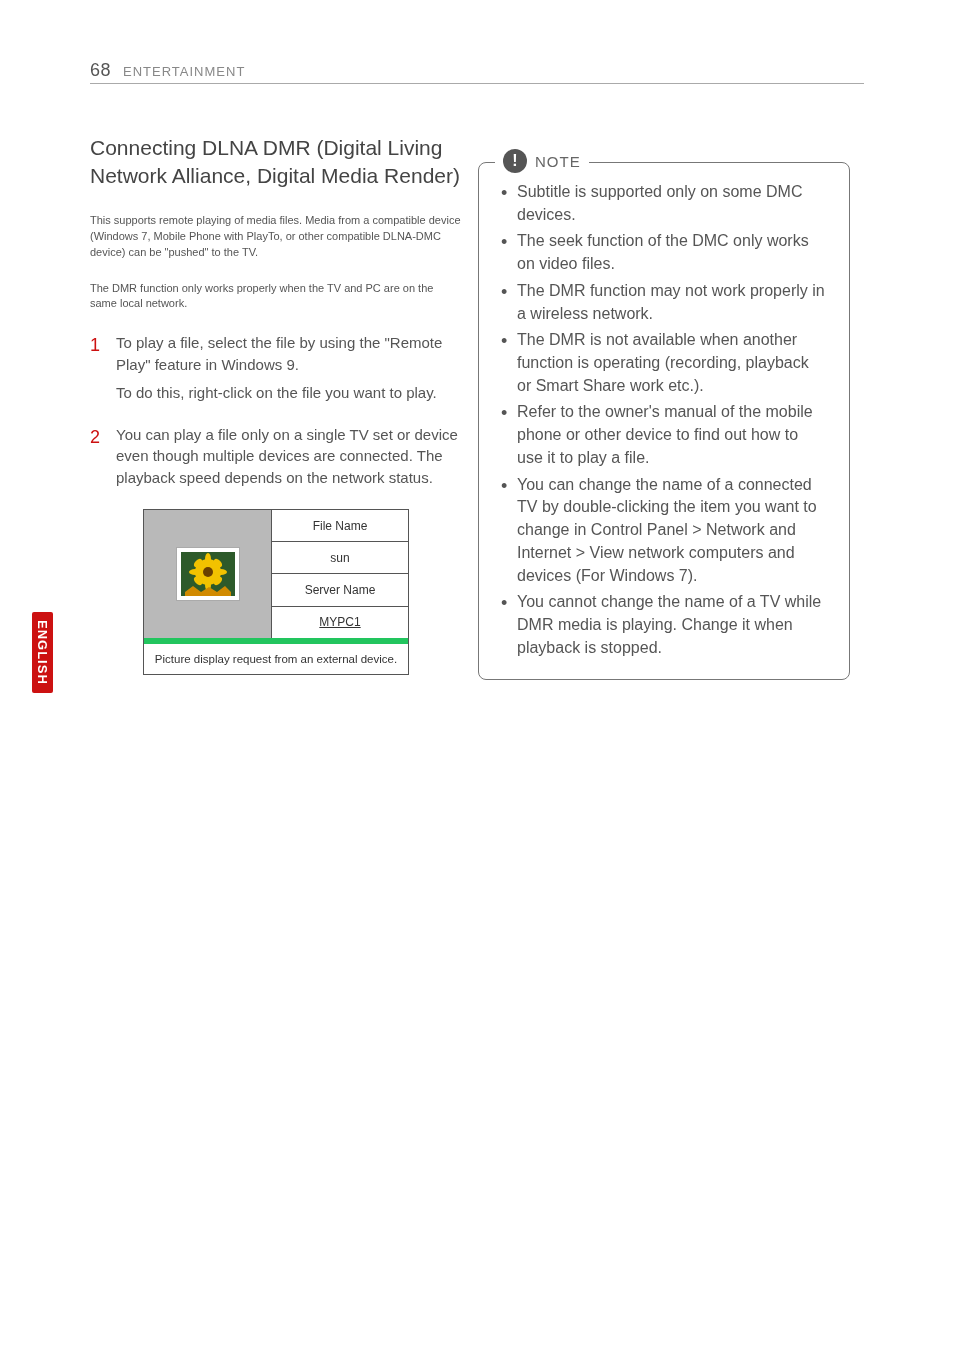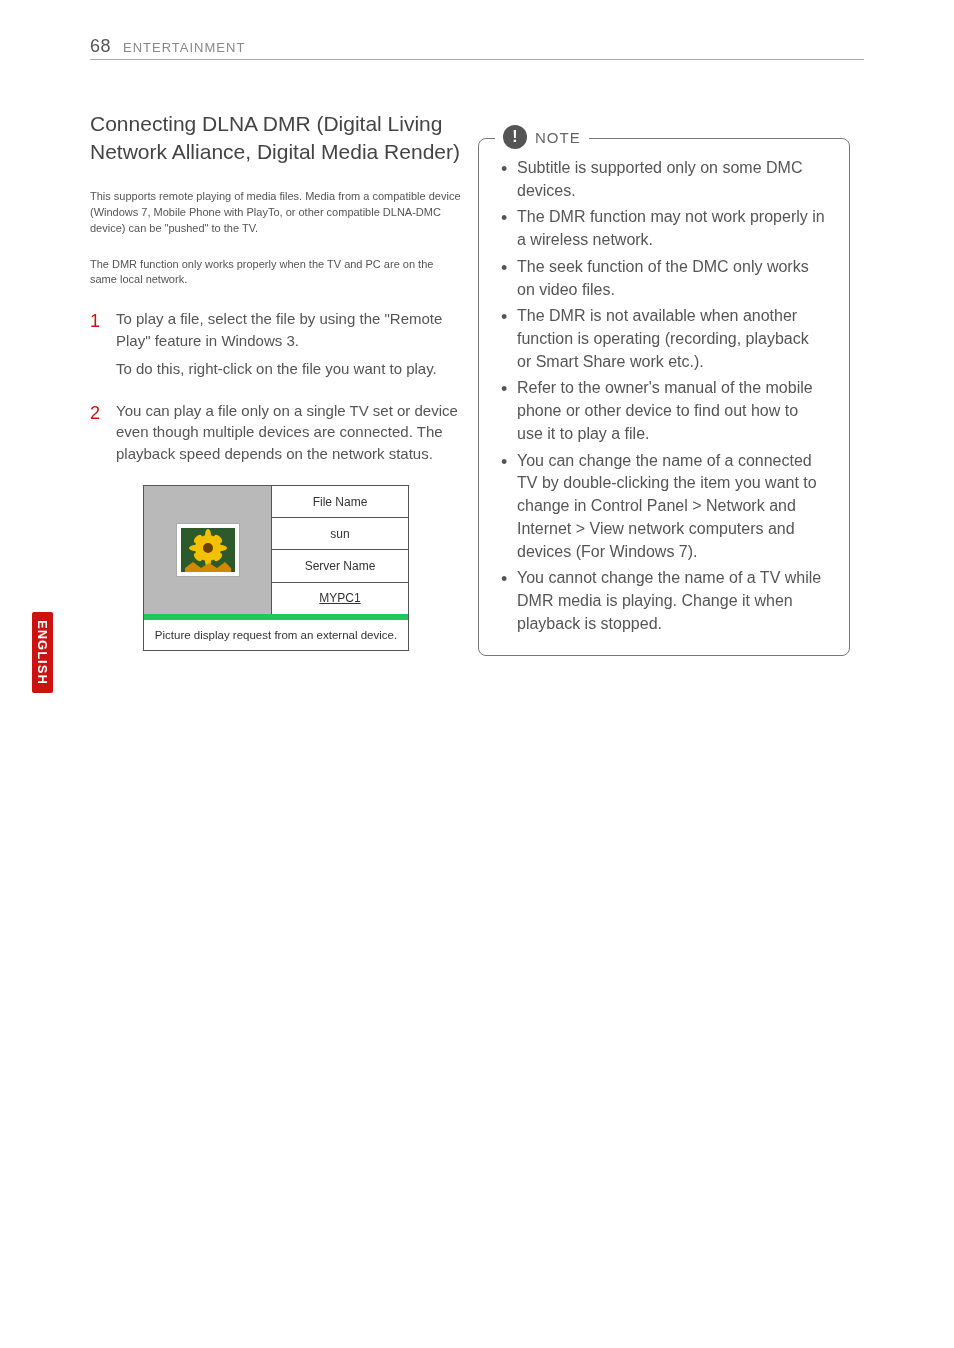--- a/index.html
+++ b/index.html
@@ -6,20 +6,21 @@
   body {
     font-family: Arial, Helvetica, sans-serif;
     width: 954px;
     height: 1348px;
     background: #fff;
     position: relative;
     color: #555;
   }
   .page {
     padding: 36px 90px 0 90px;
+    margin-top: 24px;
   }
   .header-row {
     display: flex;
     align-items: baseline;
     border-bottom: 1px solid #aaa;
     padding-bottom: 2px;
     margin-bottom: 50px;
   }
   .page-number {
     font-size: 18px;
@@ -204,21 +205,21 @@
   <div class="content">
     <div class="col col-left">
       <h2 class="subtitle">Connecting DLNA DMR (Digital Living Network Alliance, Digital Media Render)</h2>
       <p class="body">This supports remote playing of media files. Media from a compatible device (Windows 7, Mobile Phone with PlayTo, or other compatible DLNA-DMC device) can be "pushed" to the TV.</p>
       <p class="body">The DMR function only works properly when the TV and PC are on the same local network.</p>
 
       <ol class="steps">
         <li>
           <span class="step-num">1</span>
           <div class="step-body">
-            <p>To play a file, select the file by using the "Remote Play" feature in Windows 3.</p>
+            <p>To play a file, select the file by using the "Remote Play" feature in Windows 9.</p>
             <p>To do this, right-click on the file you want to play.</p>
           </div>
         </li>
         <li>
           <span class="step-num">2</span>
           <div class="step-body">
             <p>You can play a file only on a single TV set or device even though multiple devices are connected. The playback speed depends on the network status.</p>
           </div>
         </li>
       </ol>
@@ -255,22 +256,22 @@
     </div>
 
     <div class="col col-right">
       <div class="note-box">
         <div class="note-legend">
           <span class="note-icon">!</span>
           <span class="note-title">NOTE</span>
         </div>
         <ul class="bullets">
           <li>Subtitle is supported only on some DMC devices.</li>
+          <li>The seek function of the DMC only works on video files.</li>
           <li>The DMR function may not work properly in a wireless network.</li>
-          <li>The seek function of the DMC only works on video files.</li>
           <li>The DMR is not available when another function is operating (recording, playback or Smart Share work etc.).</li>
           <li>Refer to the owner's manual of the mobile phone or other device to find out how to use it to play a file.</li>
           <li>You can change the name of a connected TV by double-clicking the item you want to change in Control Panel &gt; Network and Internet &gt; View network computers and devices (For Windows 7).</li>
           <li>You cannot change the name of a TV while DMR media is playing. Change it when playback is stopped.</li>
         </ul>
       </div>
     </div>
   </div>
 </div>
 

